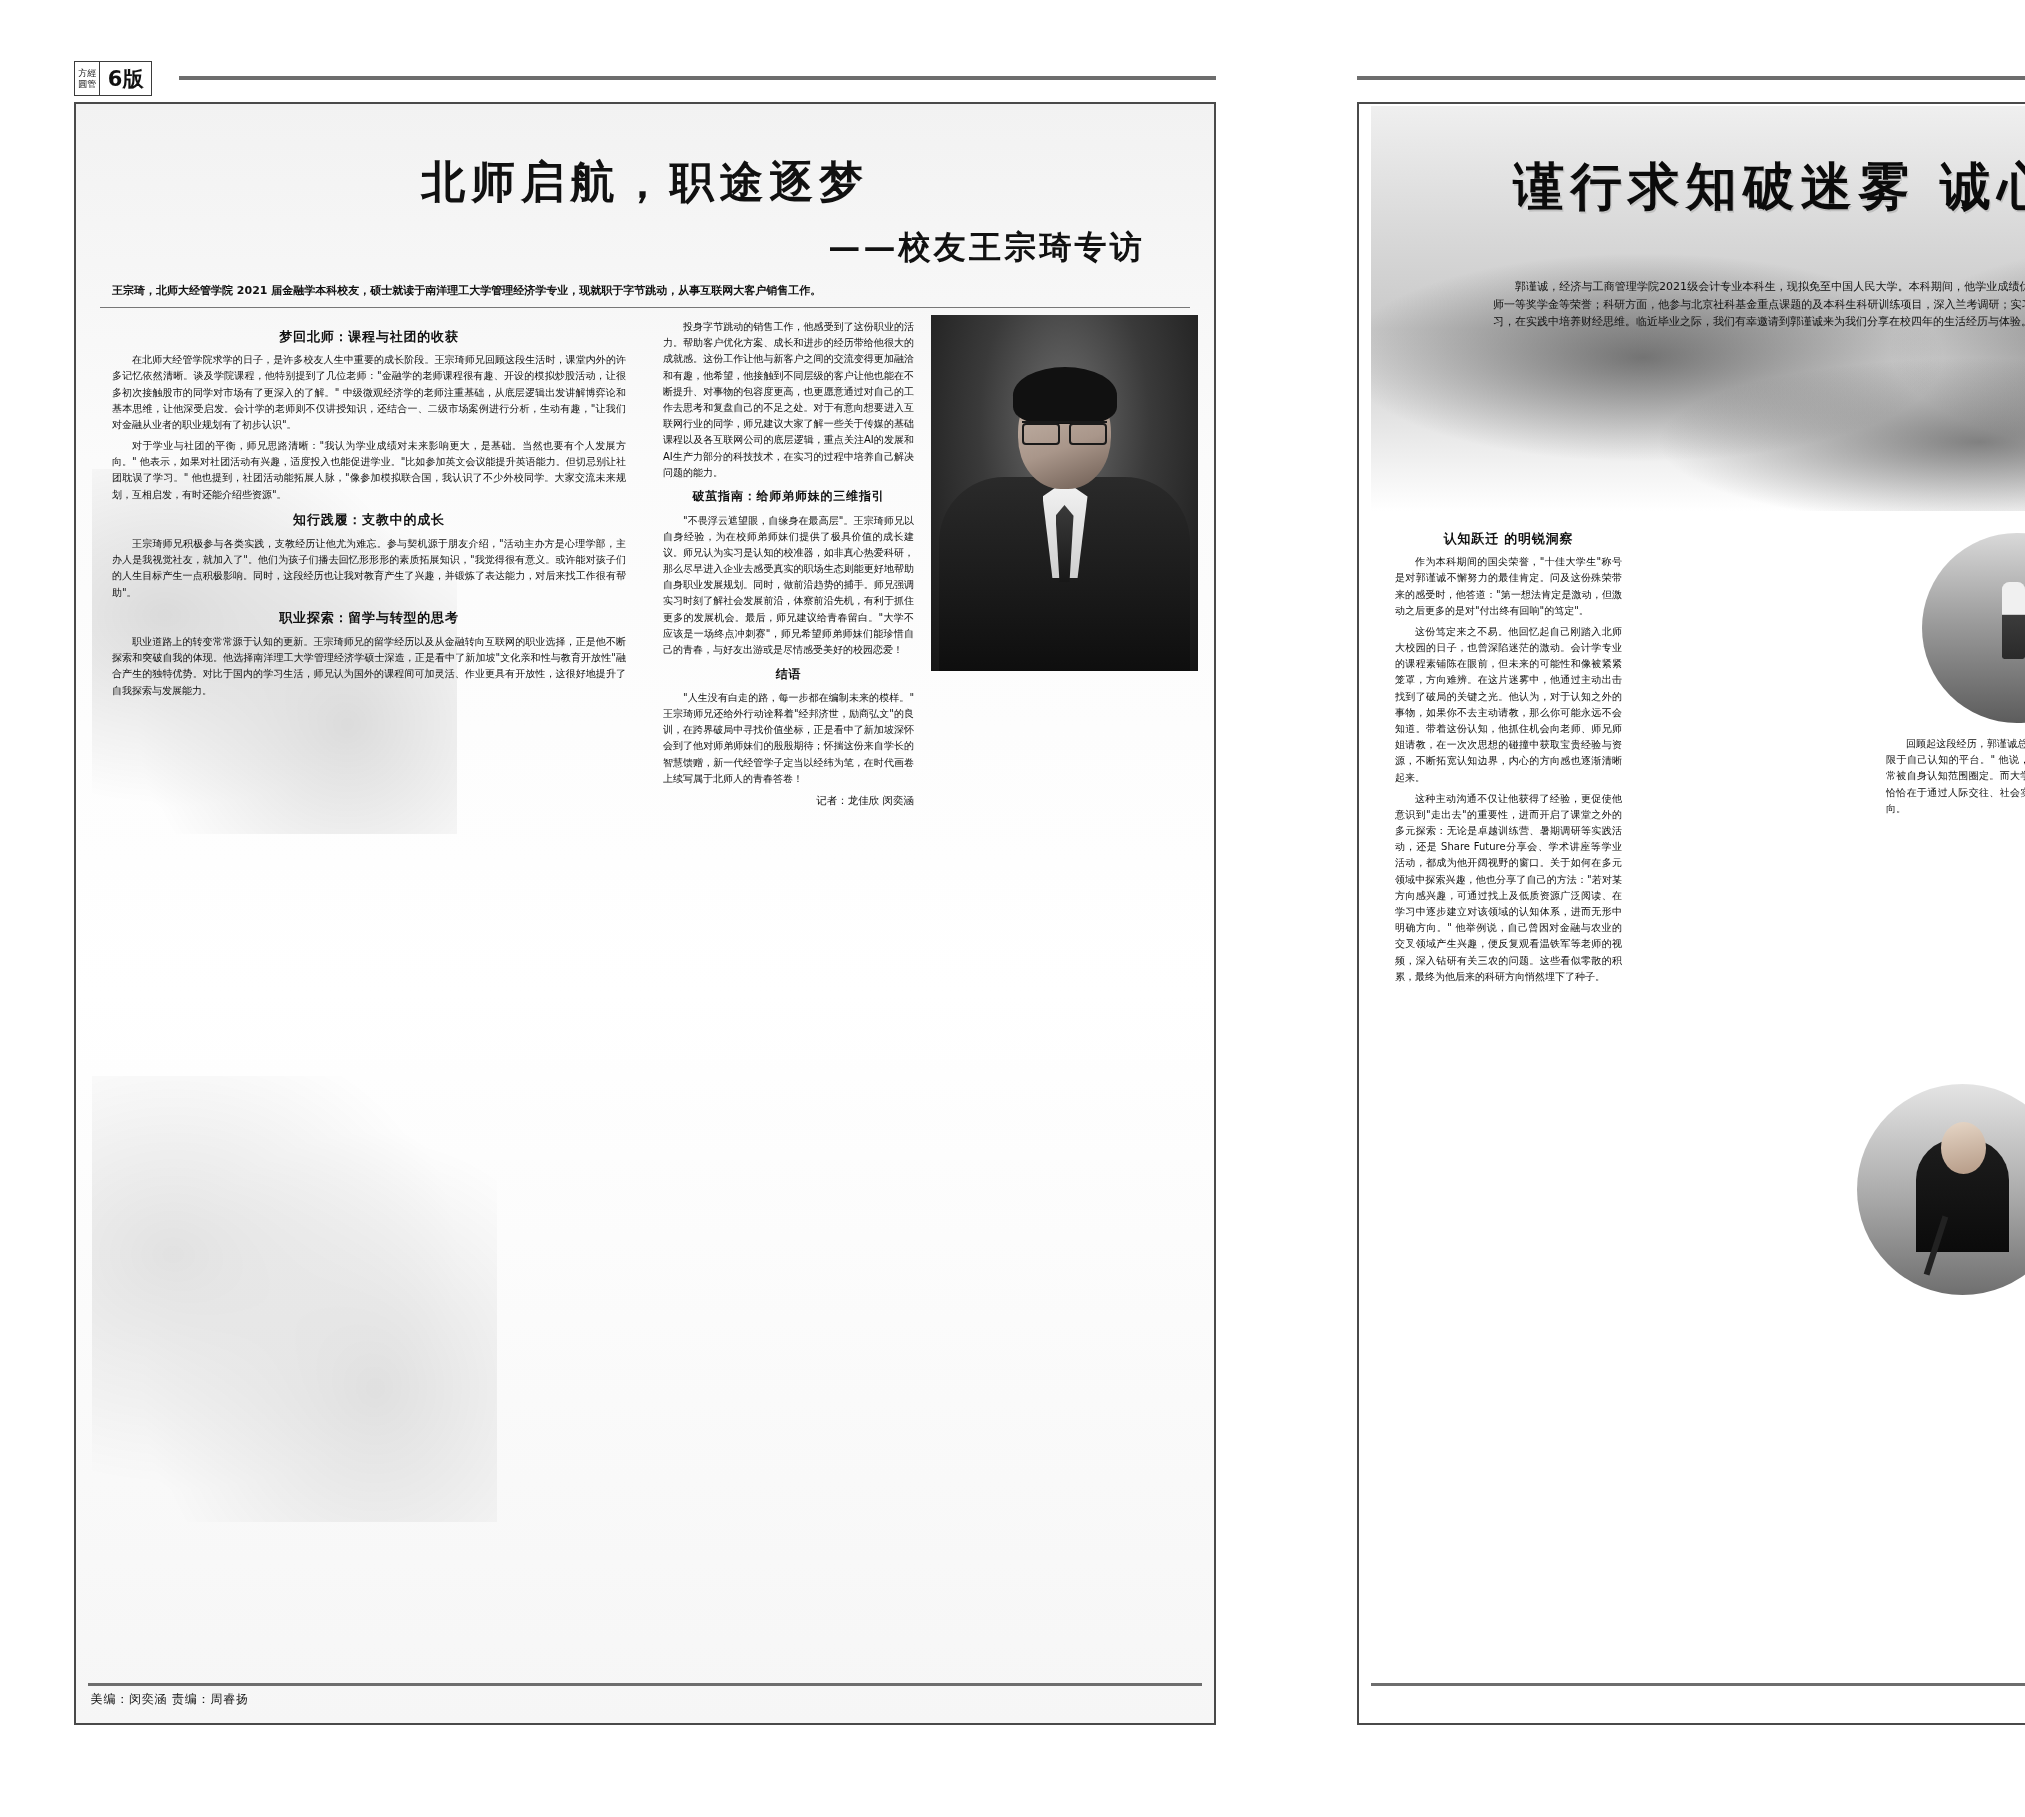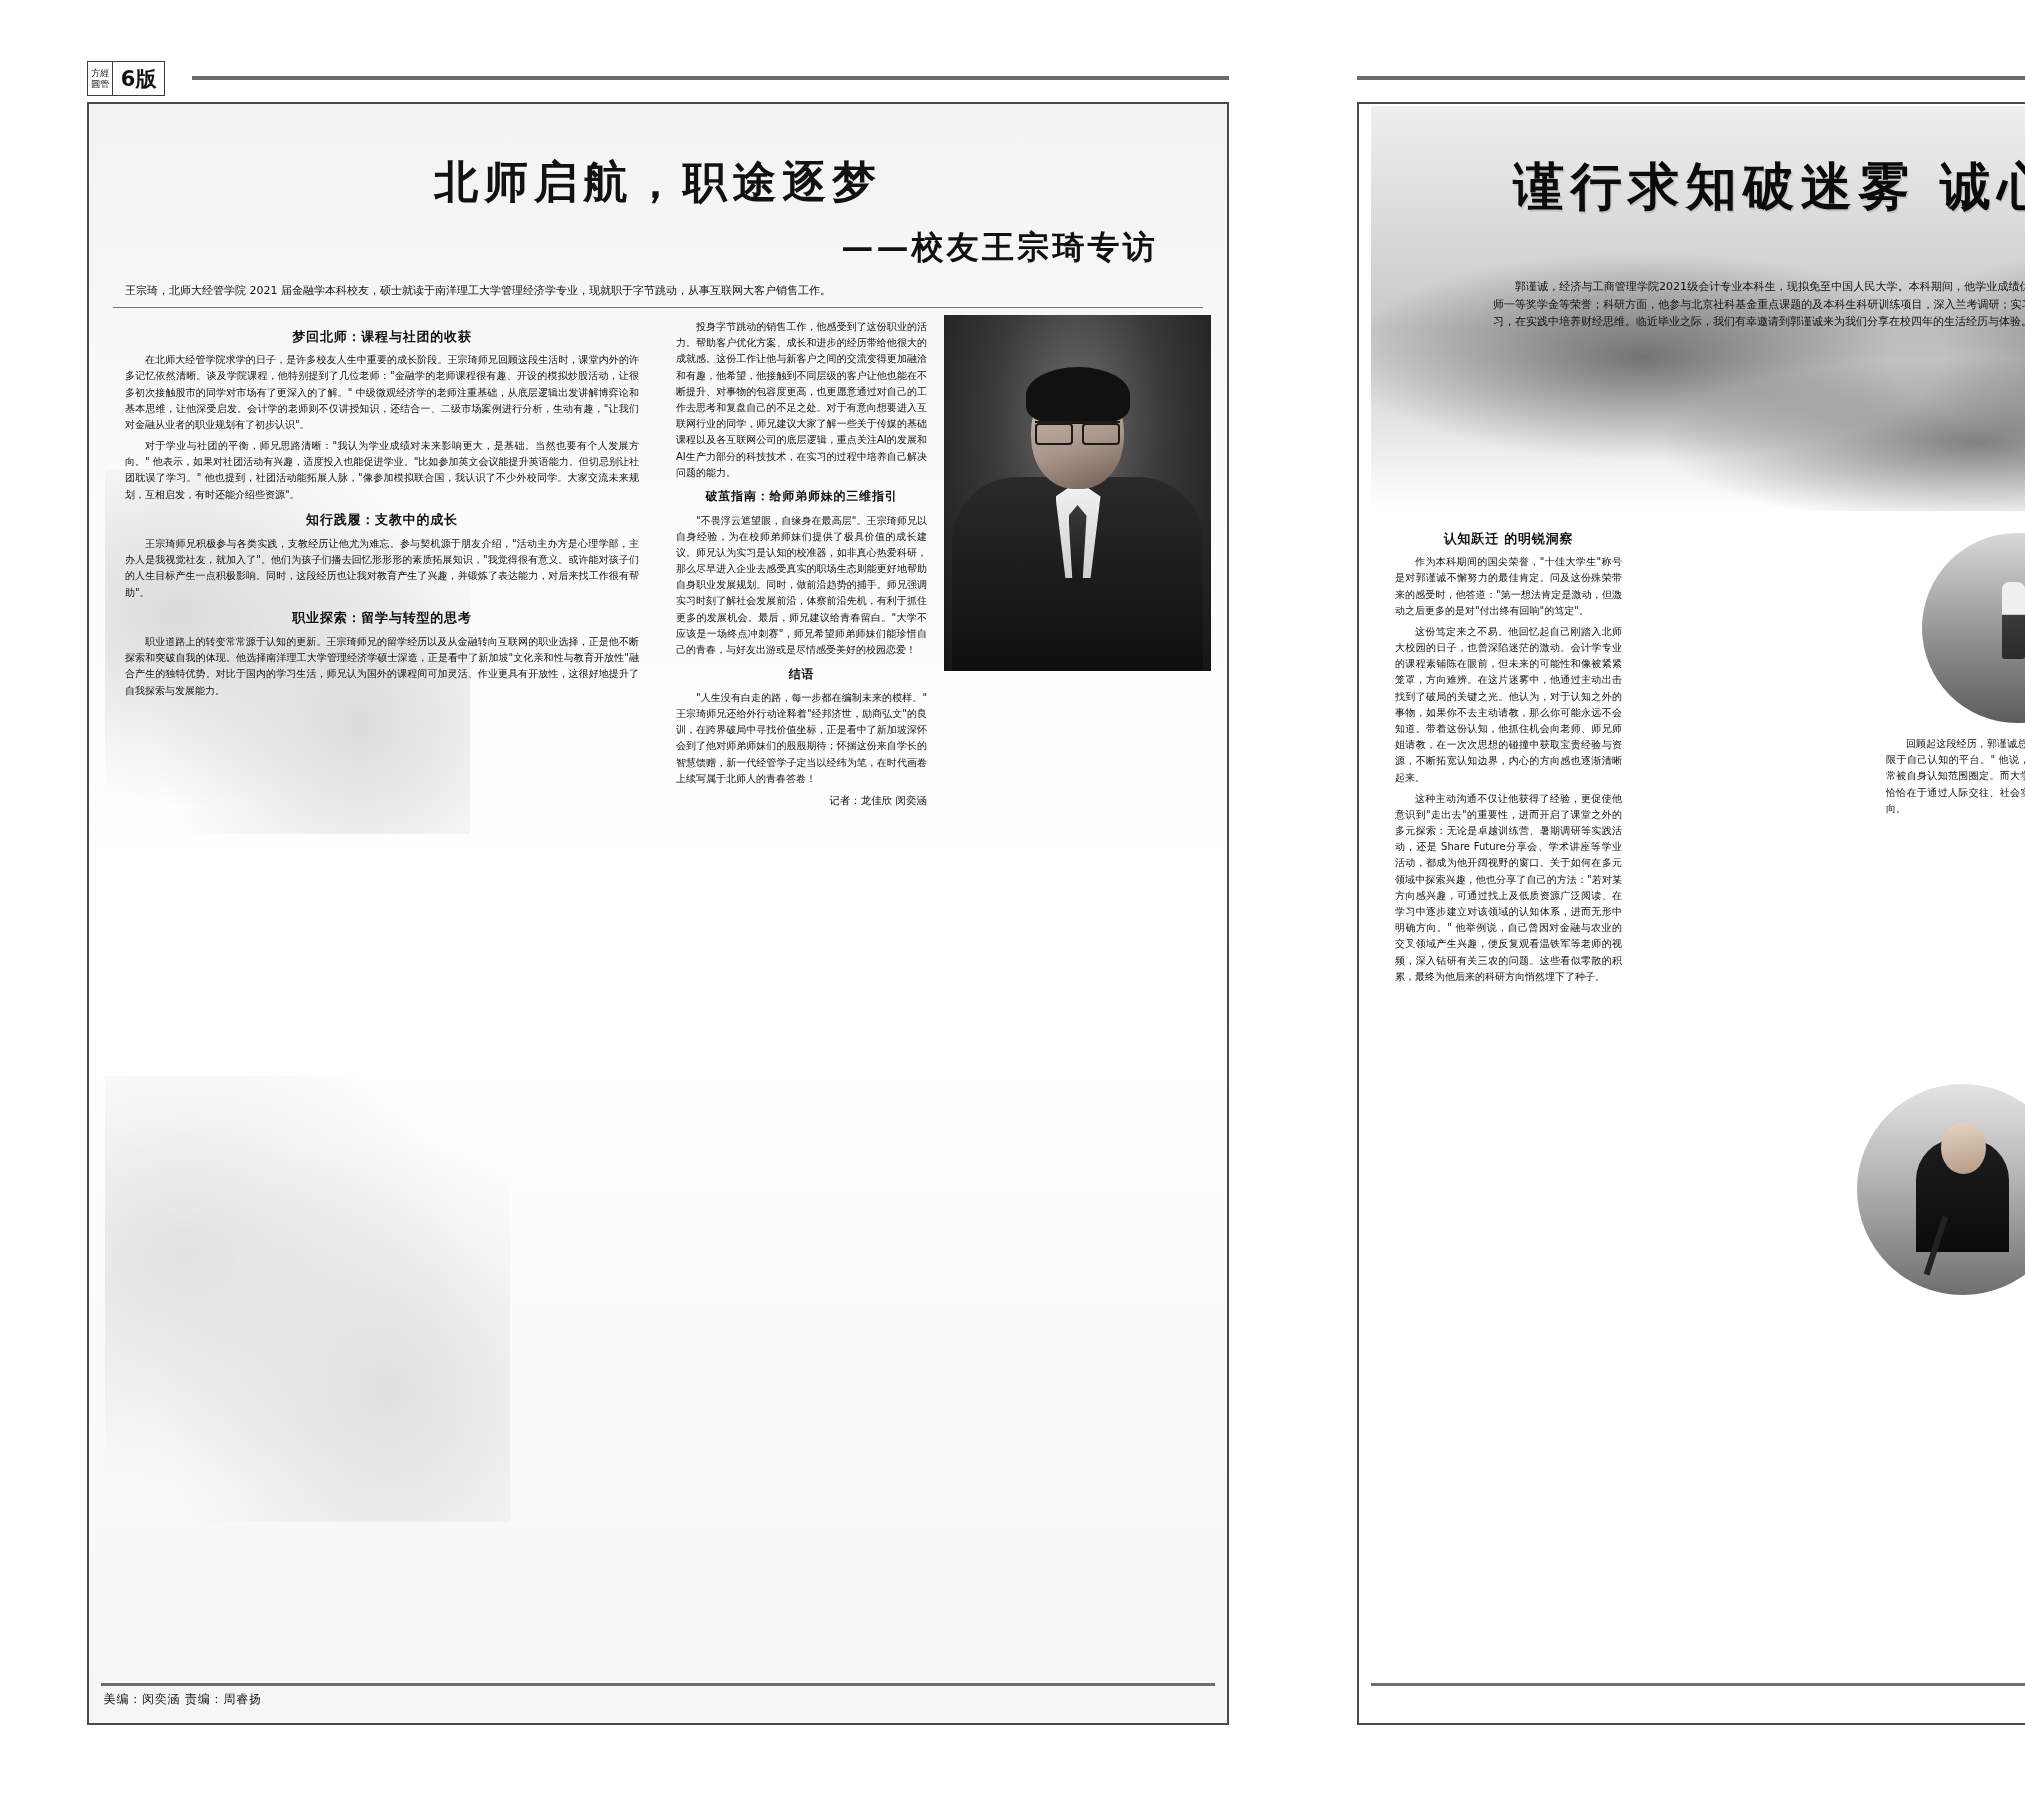--- a/index.html
+++ b/index.html
@@ -16,21 +16,21 @@
     overflow: hidden;
   }
 
   
   .sheet {
     position: absolute;
     top: 61px;
     height: 1713px;
     background: #ffffff;
   }
-  #sheet-left  { left: 75px;  width: 1166px; }
+  #sheet-left  { left: 62px;  width: 1166px; }
   #sheet-right { left: 1345px; width: 1166px; }
 
   .page-frame {
     position: absolute;
     left: 12px;
     right: 12px;
     top: 41px;
     bottom: 49px;
     border: 2px solid #4a4a4a;
     box-sizing: border-box;
@@ -126,20 +126,21 @@
   }
   #left-lede {
     position: absolute;
     left: 36px; right: 36px;
     top: 178px;
     font-size: 11px;
     line-height: 1.55;
     color: #111;
     font-family: "DejaVu Sans", sans-serif;
     text-align: justify;
+    font-weight: bold;
   }
   .hr-thin {
     position: absolute;
     height: 1.2px;
     background: #777;
   }
   #left-lede-rule { left: 24px; right: 24px; top: 203px; }
 
   .col {
     position: absolute;

